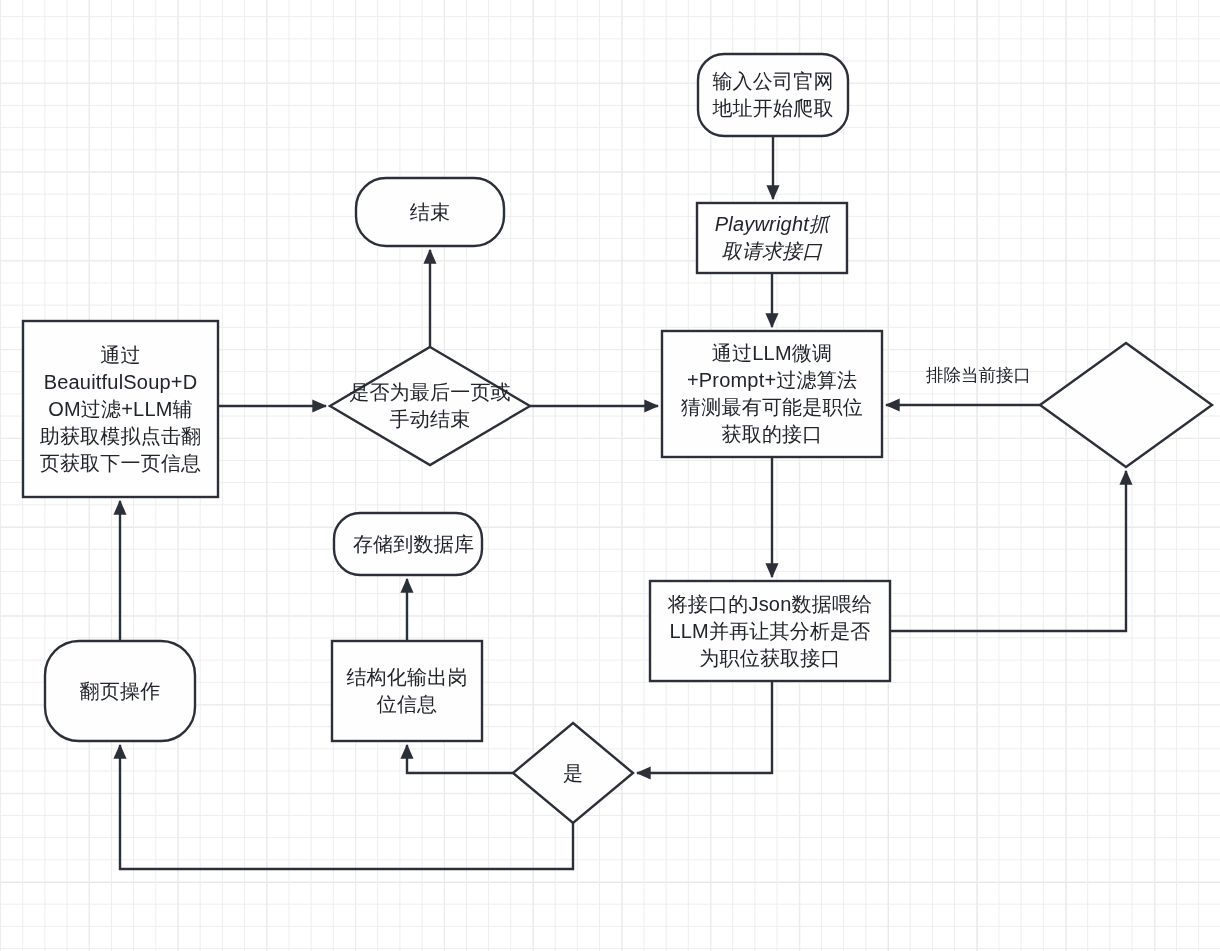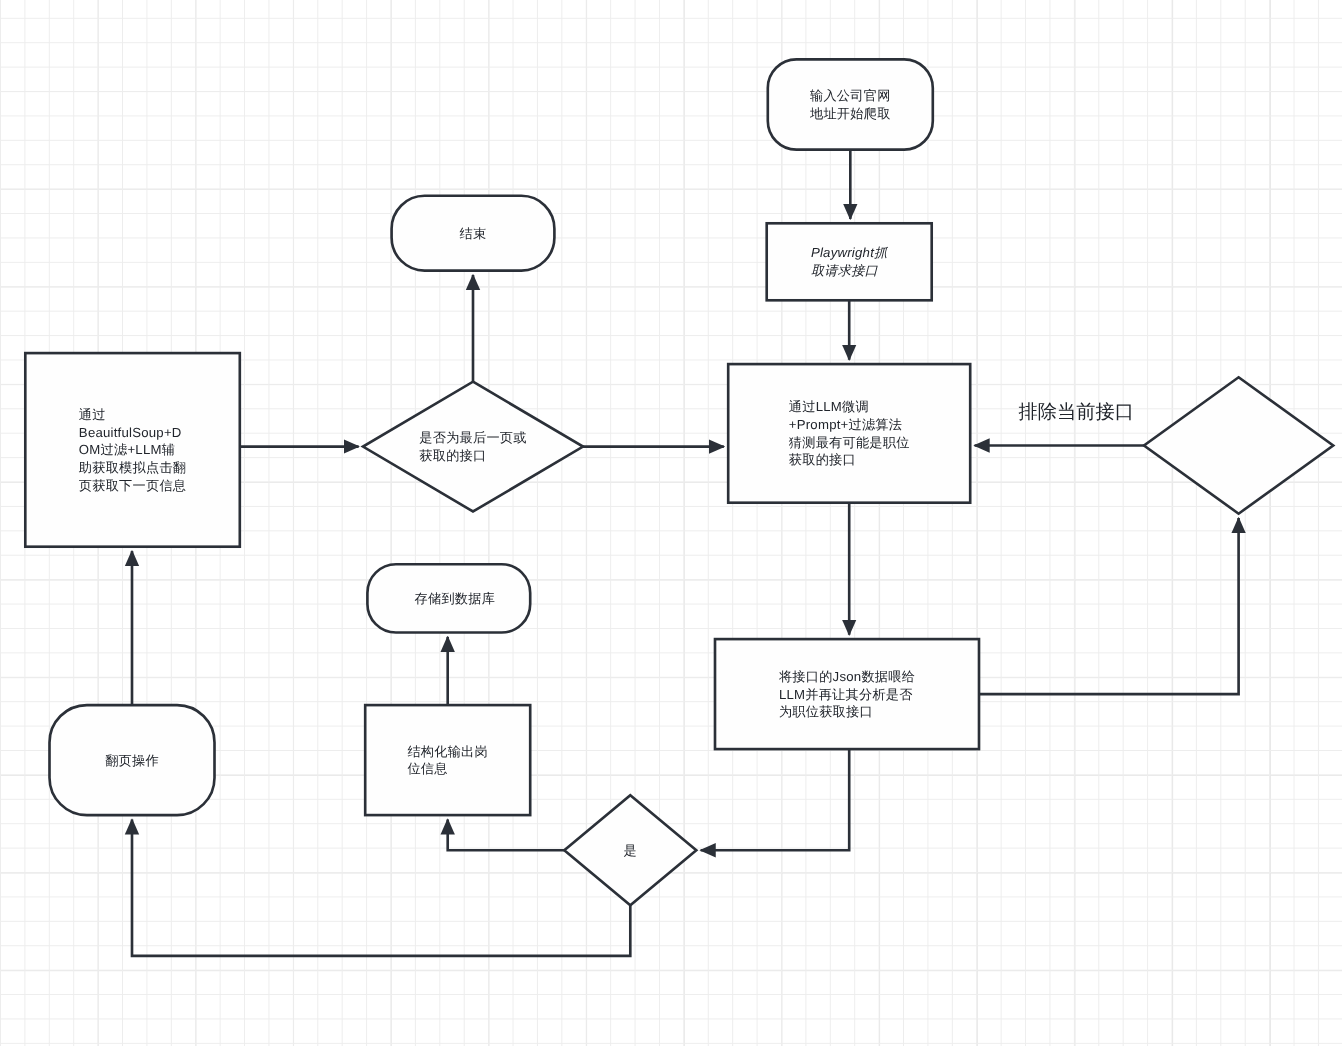--- a/index.html
+++ b/index.html
@@ -42,22 +42,23 @@
     stroke: #2b3038;
     stroke-width: 2.4;
     stroke-linecap: butt;
     stroke-linejoin: miter;
   }
   .node-label {
     position: absolute;
     display: flex;
     align-items: center;
     justify-content: center;
+    text-align: center;
     color: #20242b;
-    font-size: 12px;
+    font-size: 20px;
     line-height: 1.35;
     letter-spacing: 0.2px;
     pointer-events: none;
     white-space: pre-line;
   }
   .edge-label {
     position: absolute;
     color: #20242b;
     font-size: 17.5px;
     line-height: 1.3;
@@ -153,19 +154,19 @@
 
   <div class="node-label" style="left:17px; top:321px; width:207px; height:176px;">通过
 BeauitfulSoup+D
 OM过滤+LLM辅
 助获取模拟点击翻
 页获取下一页信息</div>
 
   <div class="node-label" style="left:45px; top:641px; width:150px; height:100px;">翻页操作</div>
 
   <div class="node-label" style="left:325px; top:347px; width:210px; height:118px;">是否为最后一页或
-获取的接口</div>
+手动结束</div>
 
   <div class="node-label" style="left:356px; top:178px; width:148px; height:68px;">结束</div>
 
   <div class="edge-label" style="left:926px; top:365px;font-family:Liberation Mono, monospace;">排除当前接口</div>
 
 </div>
 
 </body></html>

